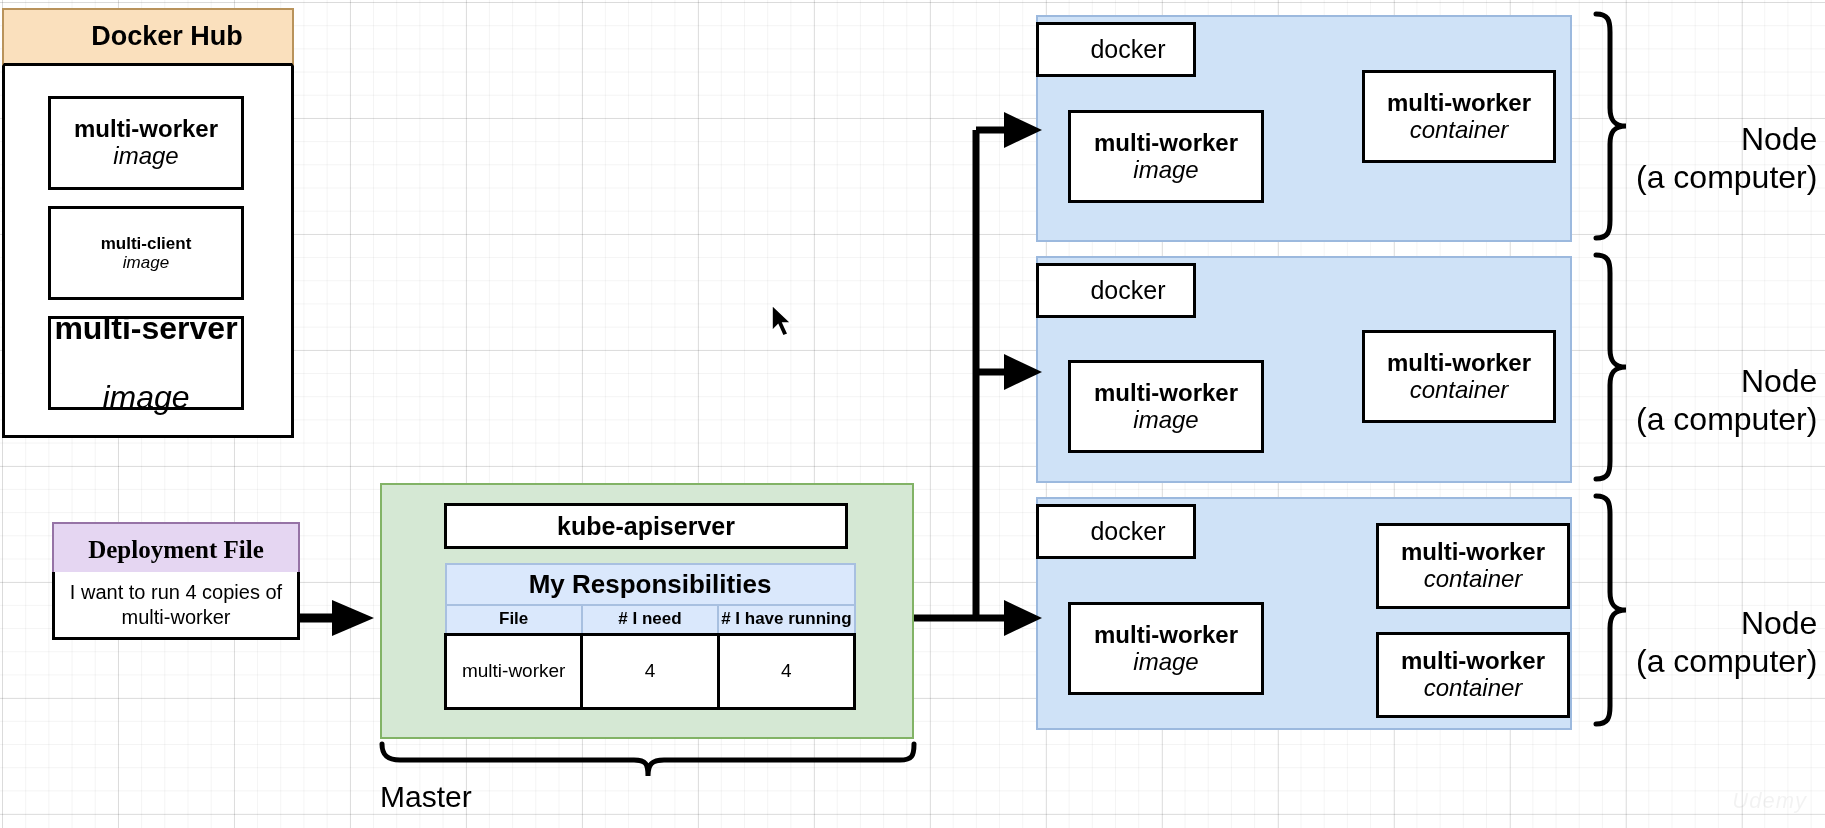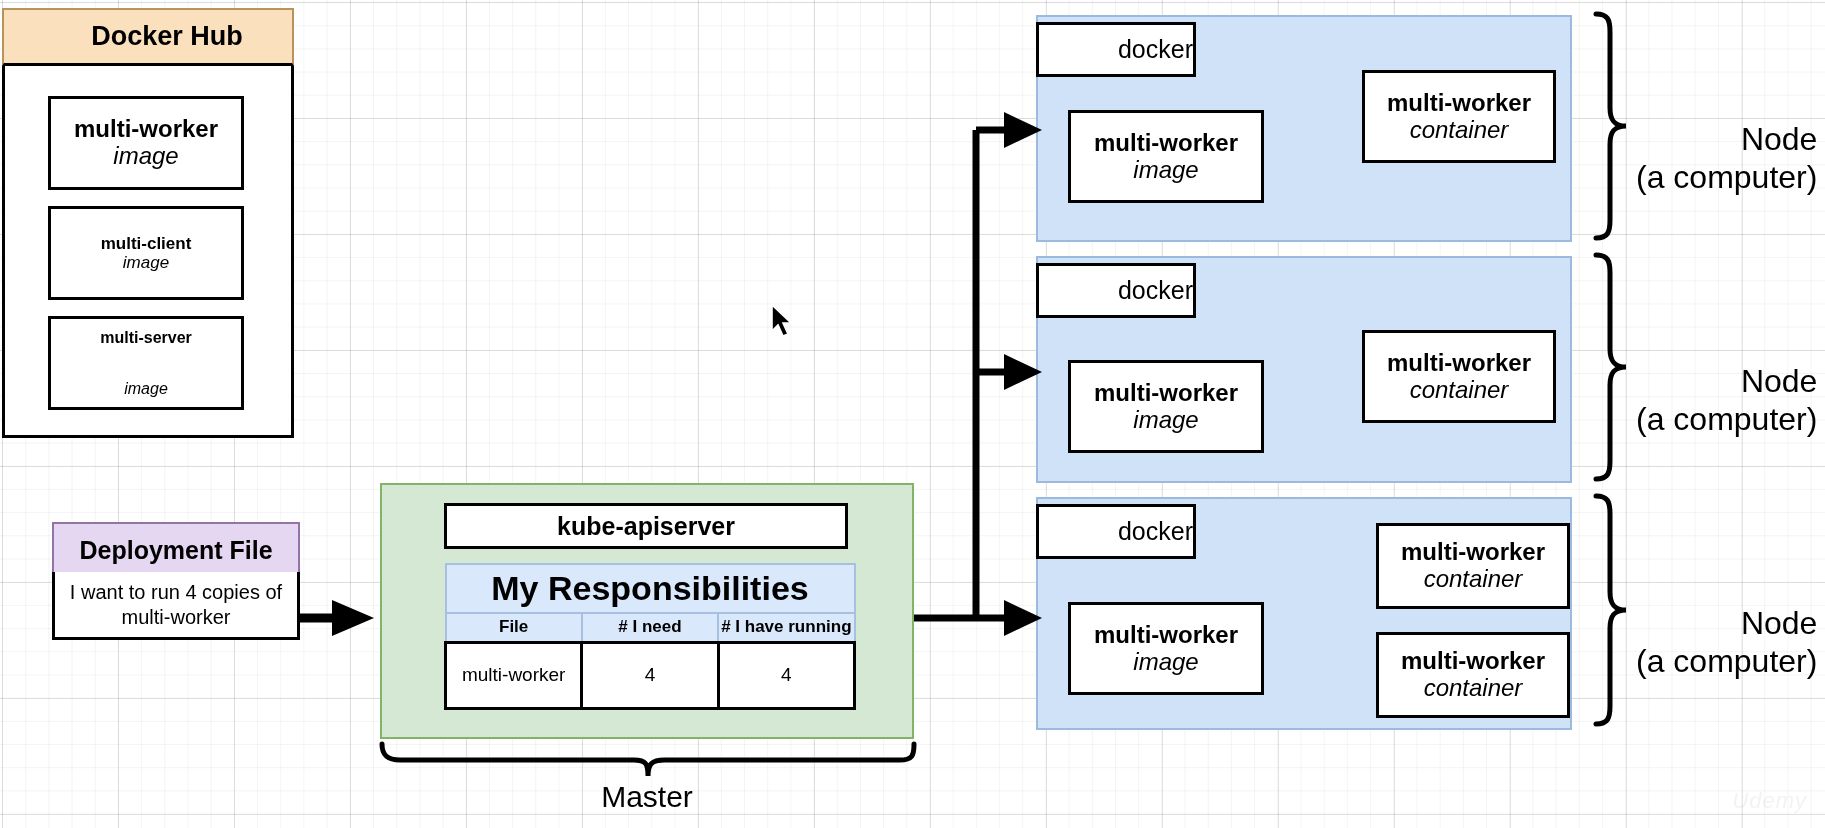--- a/index.html
+++ b/index.html
@@ -89,21 +89,21 @@
   #resp-table {
     border-collapse: collapse;
     width: 100%;
     height: 100%;
     table-layout: fixed;
   }
   #resp-table .hdr-main {
     background: #dae8fc;
     border: 2px solid #a8c0e0;
     font-weight: bold;
-    font-size: 34px;
+    font-size: 26px;
     text-align: center;
     padding: 4px 12px;
   }
   #resp-table .hdr-col {
     background: #dae8fc;
     border: 2px solid #a8c0e0;
     font-weight: bold;
     font-size: 17px;
     text-align: center;
     line-height: 1.1;
@@ -118,36 +118,36 @@
   }
 
   
   .node-panel {
     background: #cfe2f7;
     border: 2px solid #9cb9de;
   }
   .docker-box {
     background: #ffffff;
     border: 3px solid #000000;
-    display: flex; align-items: center; justify-content: flex-end;
+    display: flex; align-items: center; justify-content: center;
     font-size: 25px;
     padding-left: 24px;
   }
 
   
   .node-label {
     font-size: 32px;
     line-height: 1.2;
     text-align: right;
     white-space: nowrap;
     margin-top: 24px;
   }
   #master-label {
     font-size: 30px;
-    text-align: center;
+    text-align: left;
     width: 100%;
   }
 
   svg.overlay { position: absolute; left: 0; top: 0; pointer-events: none; }
 
   #watermark {
     position: absolute;
     right: 18px; bottom: 14px;
     font-size: 22px;
     font-style: italic;
@@ -168,26 +168,26 @@
   </div>
 
   <div class="abs wbox" style="left:48px; top:96px; width:196px; height:94px; font-size:24px;">
     <span class="ttl">multi-worker</span>
     <span class="sub">image</span>
   </div>
   <div class="abs wbox" style="left:48px; top:206px; width:196px; height:94px; font-size:17px;">
     <span class="ttl">multi-client</span>
     <span class="sub">image</span>
   </div>
-  <div class="abs wbox" style="left:48px; top:316px; width:196px; height:94px; font-size:16px;gap:33px;">
+  <div class="abs wbox" style="left:48px; top:316px; width:196px; height:94px; font-size:32px;gap:33px;">
     <span class="ttl">multi-server</span>
     <span class="sub">image</span>
   </div>
 
-  <div class="abs" id="deploy-header" style="left:52px; top:522px; width:248px; height:57px;">
+  <div class="abs" id="deploy-header" style="left:52px; top:522px; width:248px; height:57px;font-family:Liberation Serif, serif;">
     <span>Deployment File</span>
   </div>
   <div class="abs" id="deploy-body" style="left:52px; top:572px; width:248px; height:68px;">
     <span>I want to run 4 copies of multi-worker</span>
   </div>
 
   <div class="abs" id="master-panel" style="left:380px; top:483px; width:534px; height:256px;"></div>
 
   <div class="abs wbox" style="left:444px; top:503px; width:404px; height:46px; font-size:25px;text-align:right;">
     <span class="ttl">kube-apiserver</span>

